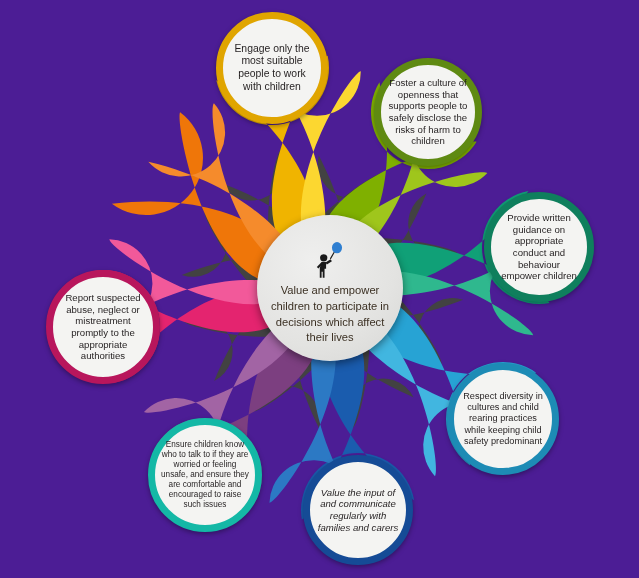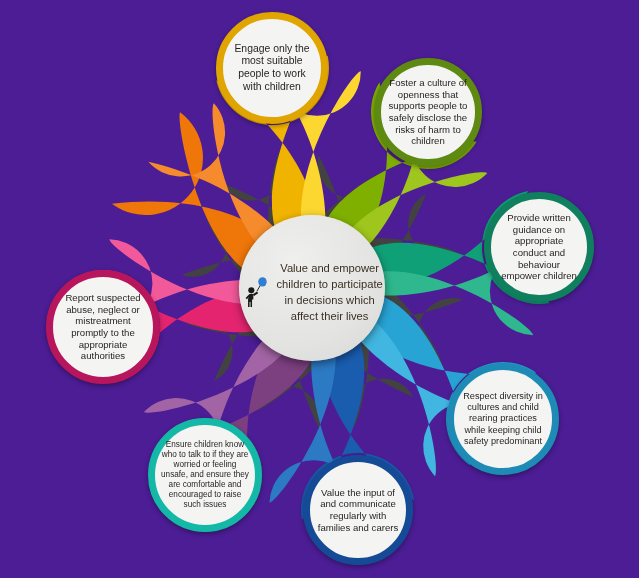--- a/index.html
+++ b/index.html
@@ -33,49 +33,49 @@
     box-sizing: border-box;
     color: #231f20;
     line-height: 1.22;
     padding: 6px;
     box-shadow: 0 2px 5px rgba(0,0,0,0.35);
   }
   .bubble span { display: block; width: 100%; }
 
   .center-hub {
     position: absolute;
-    left: 239px;
+    left: 257px;
     top: 215px;
     width: 146px;
     height: 146px;
     border-radius: 50%;
     background: radial-gradient(circle at 38% 32%, #efefee 0%, #e3e3e1 62%, #d6d6d4 100%);
     box-shadow: 0 3px 9px rgba(0,0,0,0.45);
     display: flex;
-    flex-direction: row;
+    flex-direction: column;
     align-items: center;
     justify-content: center;
     box-sizing: border-box;
     padding-top: 10px;
   }
   .center-figure { width: 42px; height: 42px; margin-bottom: 1px; }
   .center-text {
     font-size: 11.2px;
     line-height: 1.42;
     color: #3b3023;
     text-align: center;
     width: 132px;
   }
 
   
   .b-engage   { left:216px; top:12px;  width:112px; height:112px; border:7px solid #e0a500; font-size:10.4px; }
   .b-foster   { left:374px; top:58px;  width:108px; height:108px; border:7px solid #5f8a12; font-size:9.6px; }
   .b-guidance { left:484px; top:192px; width:110px; height:110px; border:7px solid #0f7f5d; font-size:9.6px; }
   .b-respect  { left:447px; top:363px; width:112px; height:112px; border:7px solid #1d8bb5; font-size:9.2px; }
-  .b-value    { left:303px; top:455px; width:110px; height:110px; border:7px solid #154b96; font-size:9.6px; }
+  .b-value    { left:303px; top:455px; width:110px; height:110px; border:7px solid #154b96; font-size:9.6px;font-style:italic; }
   .b-ensure   { left:148px; top:418px; width:114px; height:114px; border:7px solid #14b8a6; font-size:8.2px; }
   .b-report   { left:46px;  top:270px; width:114px; height:114px; border:7px solid #b8165c; font-size:9.6px; }
   .b-maintain { left:88px;  top:100px; width:116px; height:116px; border:7px solid #c25708; font-size:8.2px; }
 </style>
 </head>
 <body>
 
 <div id="stage">
 
   <svg id="wheel" viewBox="0 0 639 578">

